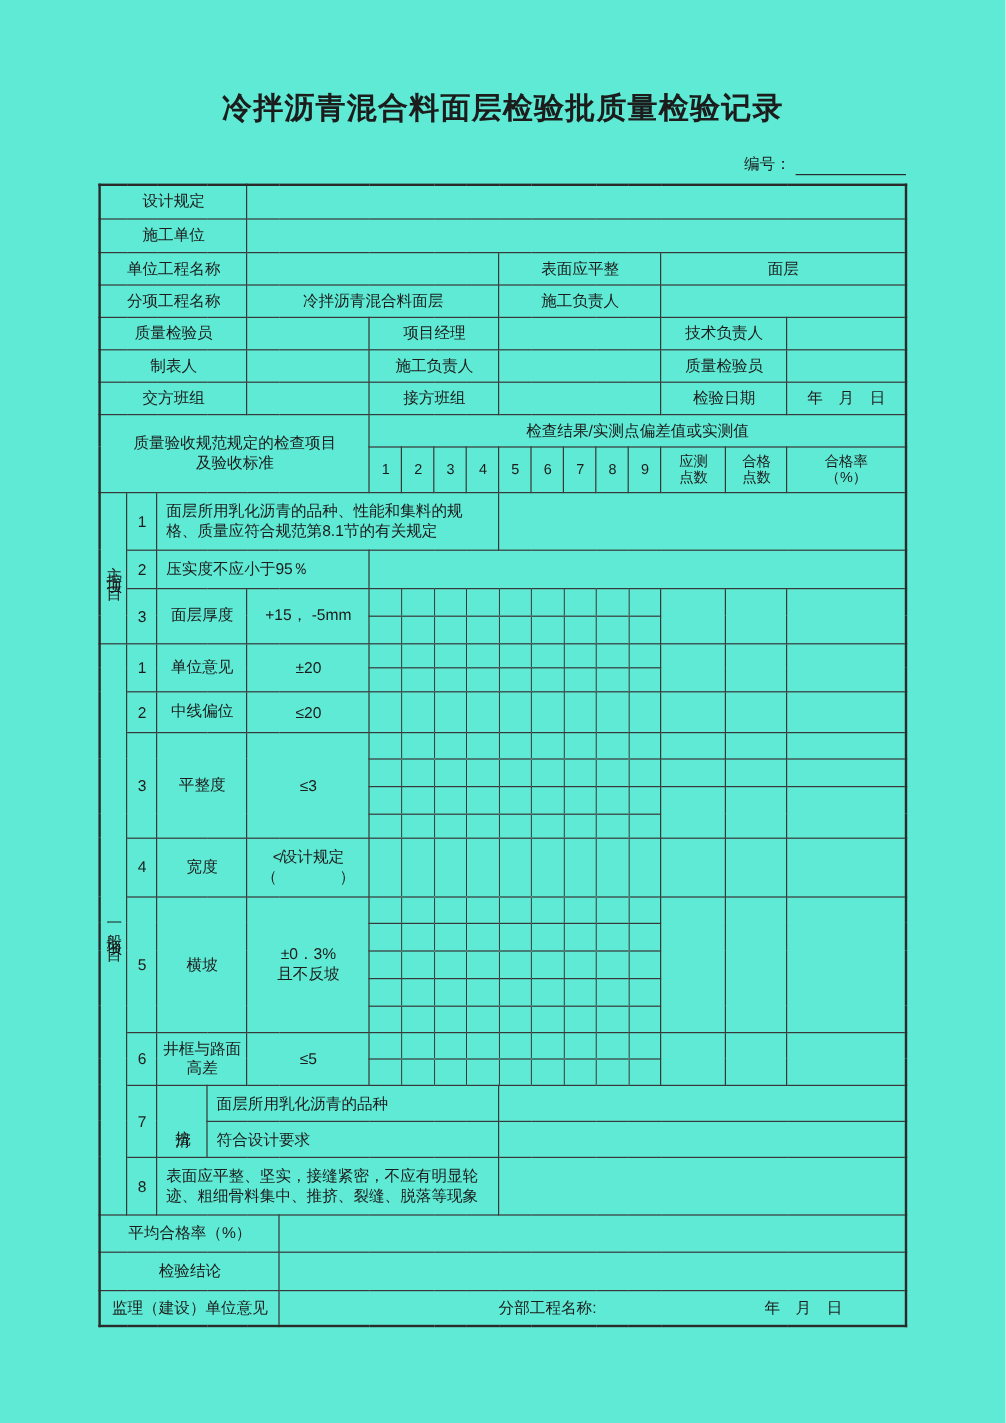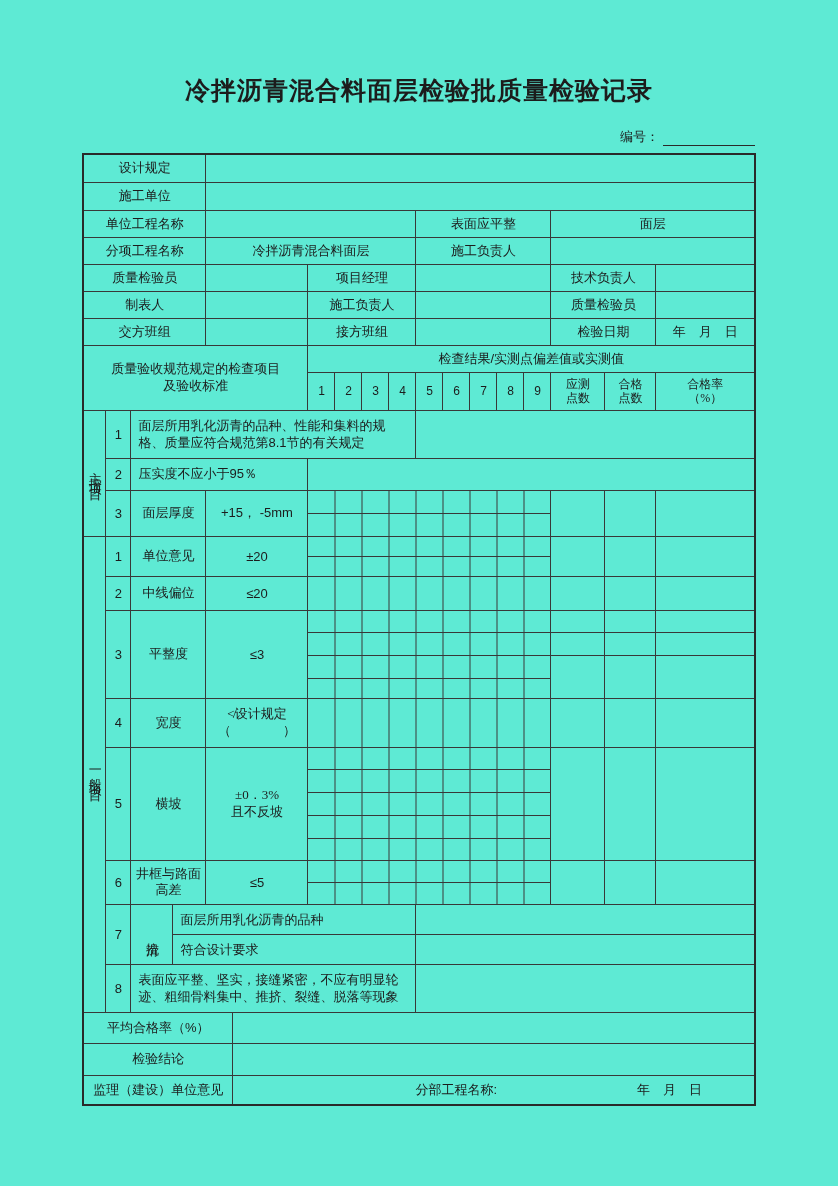--- a/index.html
+++ b/index.html
@@ -24,21 +24,21 @@
   }
   table.form{
     width:672px;margin:5px auto 0 auto;border-collapse:collapse;table-layout:fixed;
     border:2px solid #2a2a2a;
   }
   td{
     border:1px solid #383838;font-size:13px;text-align:center;vertical-align:middle;
     padding:0 2px;overflow:hidden;color:#1c1c1c;
   }
   td.left{text-align:left;padding:6px 7px;line-height:1.32;}
-  td.pre{white-space:pre-line;line-height:1.25;font-family:Liberation Serif, serif;}
+  td.pre{white-space:pre-line;line-height:1.25;}
   td.small{font-size:12px;line-height:1.2;}
   td.vert{
     writing-mode:vertical-lr;text-orientation:upright;letter-spacing:6px;
     text-align:center;padding:2px 0;font-size:13px;
   }
   td.vert-sm{
     writing-mode:vertical-lr;text-orientation:upright;letter-spacing:2px;
     text-align:center;padding:1px 0;font-size:13px;
   }
   td.strip{

